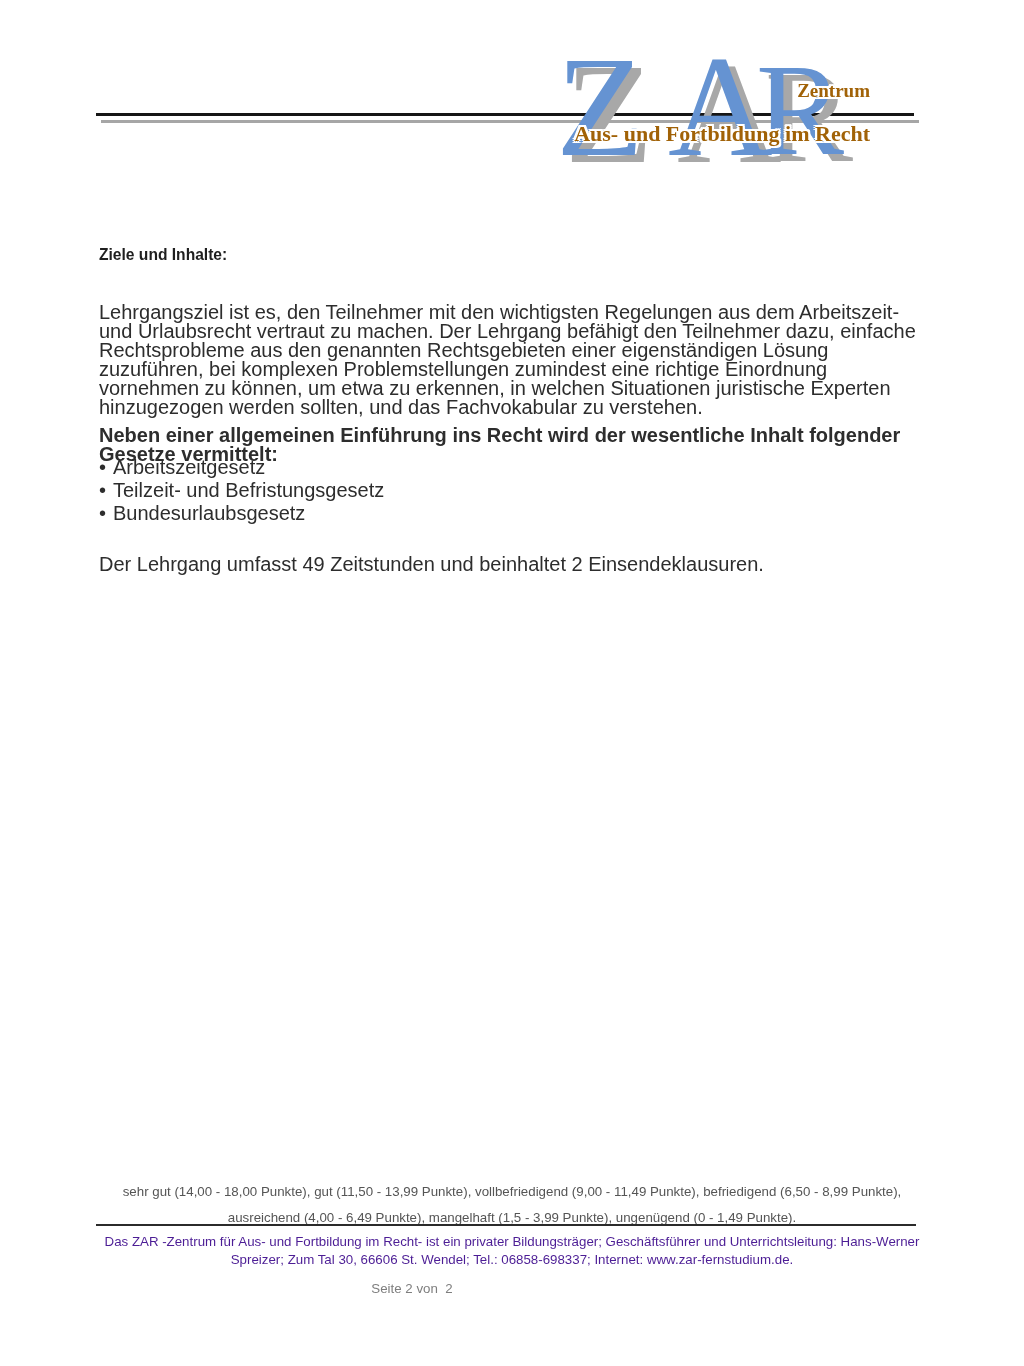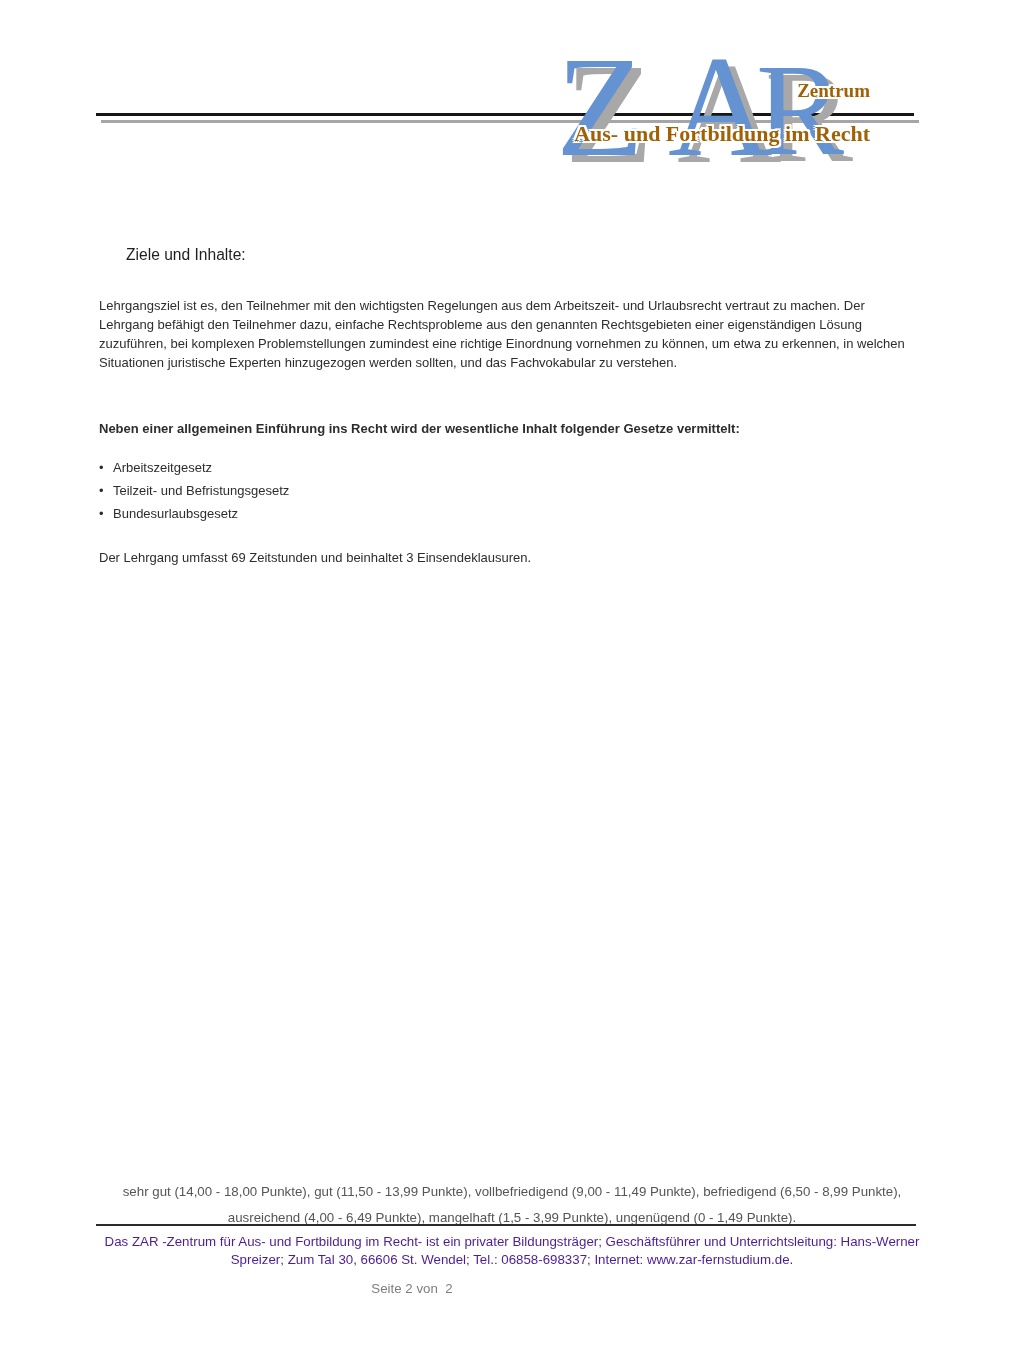--- a/index.html
+++ b/index.html
@@ -45,22 +45,22 @@
     line-height: 1;
     text-shadow:
       -2px -2px 0 #fff, 2px -2px 0 #fff, -2px 2px 0 #fff, 2px 2px 0 #fff,
       -2px 0 0 #fff, 2px 0 0 #fff, 0 -2px 0 #fff, 0 2px 0 #fff;
   }
   .logo-line1 { top: 81px;  font-size: 19px; }
   .logo-line2 { top: 103px; font-size: 18px; }
   .logo-line3 { top: 123px; font-size: 22px; }
 
   
-  .content-block { position: absolute; left: 99px; width: 822px; font-size: 13px; line-height: 19px; }
-  .heading { top: 245px; font-weight: normal; font-size: 15.6px; color: #1f1f1f; margin-left: 27px; }
+  .content-block { position: absolute; left: 99px; width: 822px; font-size: 20px; line-height: 19px; }
+  .heading { top: 245px; font-weight: bold; font-size: 15.6px; color: #1f1f1f; }
   .para-1 { top: 283px; }
   .para-2 { top: 406px; font-weight: bold; }
   .bullet-list { top: 456px; margin: 0; padding: 0; list-style: none; }
   .bullet-list li { position: relative; padding-left: 14px; line-height: 23px; }
   .bullet-list li::before { content: "\2022"; position: absolute; left: 0; top: 0; }
   .para-3 { top: 535px; }
 
   
   .grading {
     position: absolute; left: 97px; top: 1179px; width: 830px;
@@ -96,21 +96,21 @@
   <p class="content-block para-1">Lehrgangsziel ist es, den Teilnehmer mit den wichtigsten Regelungen aus dem Arbeitszeit- und Urlaubsrecht vertraut zu machen. Der Lehrgang befähigt den Teilnehmer dazu, einfache Rechtsprobleme aus den genannten Rechtsgebieten einer eigenständigen Lösung zuzuführen, bei komplexen Problemstellungen zumindest eine richtige Einordnung vornehmen zu können, um etwa zu erkennen, in welchen Situationen juristische Experten hinzugezogen werden sollten, und das Fachvokabular zu verstehen.</p>
 
   <p class="content-block para-2">Neben einer allgemeinen Einführung ins Recht wird der wesentliche Inhalt folgender Gesetze vermittelt:</p>
 
   <ul class="content-block bullet-list">
     <li>Arbeitszeitgesetz</li>
     <li>Teilzeit- und Befristungsgesetz</li>
     <li>Bundesurlaubsgesetz</li>
   </ul>
 
-  <p class="content-block para-3">Der Lehrgang umfasst 69 Zeitstunden und beinhaltet 3 Einsendeklausuren.</p>
+  <p class="content-block para-3">Der Lehrgang umfasst 49 Zeitstunden und beinhaltet 2 Einsendeklausuren.</p>
 
   <div class="grading">sehr gut (14,00 - 18,00 Punkte), gut (11,50 - 13,99 Punkte), vollbefriedigend (9,00 - 11,49 Punkte), befriedigend (6,50 - 8,99 Punkte), ausreichend (4,00 - 6,49 Punkte), mangelhaft (1,5 - 3,99 Punkte), ungenügend (0 - 1,49 Punkte).</div>
 
   <div class="footer-rule"></div>
 
   <div class="imprint">Das ZAR -Zentrum für Aus- und Fortbildung im Recht- ist ein privater Bildungsträger; Geschäftsführer und Unterrichtsleitung: Hans-Werner Spreizer; Zum Tal 30, 66606 St. Wendel; Tel.: 06858-698337; Internet: www.zar-fernstudium.de.</div>
 
   <div class="page-indicator">Seite 2 von &nbsp;2</div>
 
 </div>

